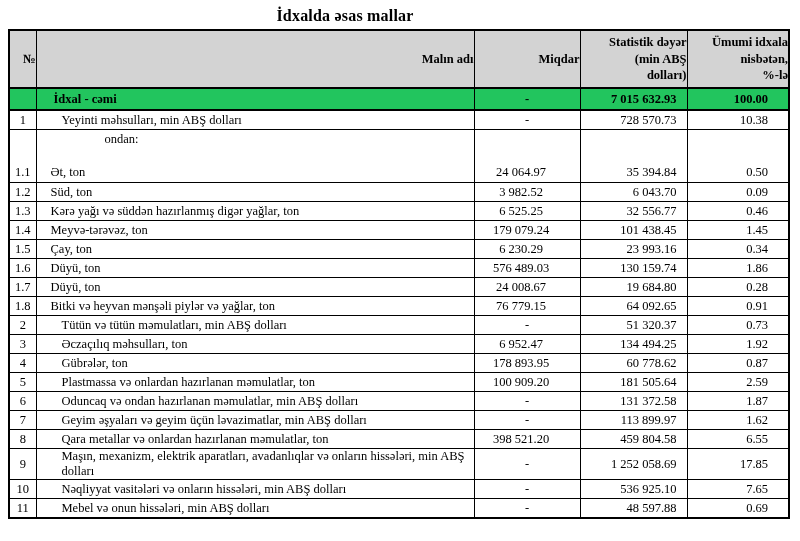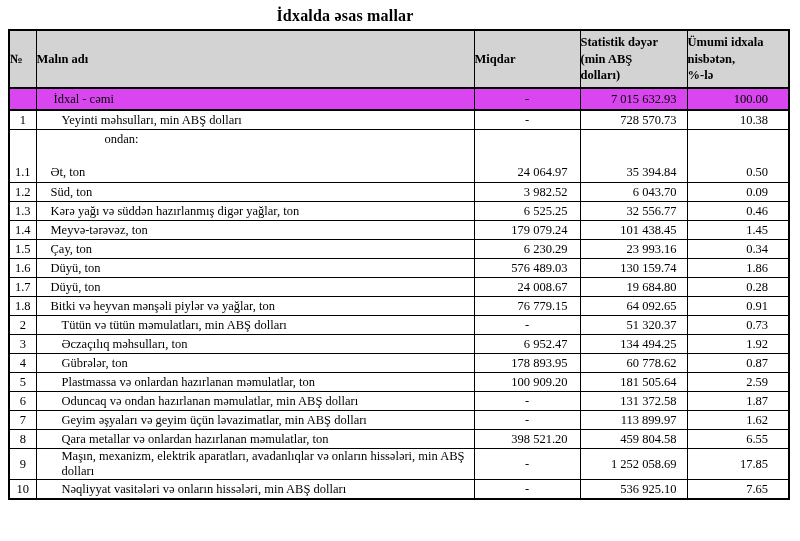--- a/index.html
+++ b/index.html
@@ -39,42 +39,42 @@
 
   th, td {
     border: 1px solid #000000;
     font-size: 12.5px;
     padding: 0;
     overflow: hidden;
   }
   thead th {
     background: #d3d3d3;
     font-weight: bold;
-    text-align: left;
+    text-align: right;
     vertical-align: middle;
     height: 56px;
     white-space: pre-line;
     line-height: 1.35;
     border-bottom: 2px solid #000000;
   }
   tbody td { height: 18px; vertical-align: middle; }
 
   tr.total td {
-    background: #d946ef;
-    font-weight: normal;
+    background: #22c55e;
+    font-weight: bold;
     height: 20px;
     border-top: 2px solid #000000;
     border-bottom: 2px solid #000000;
   }
   tr.total td.cell-name { padding-left: 17px; }
 
   td.cell-no   { text-align: center; }
   td.cell-name { text-align: left; padding-left: 25px; padding-right: 4px; }
   td.cell-qty, td.cell-val, td.cell-share { text-align: right; }
-  td.cell-qty   { padding-right: 12px; }
+  td.cell-qty   { padding-right: 12px; text-align: center; }
   td.cell-val   { padding-right: 10px; }
   td.cell-share { padding-right: 20px; }
   td.dash { text-align: center; padding-right: 0; font-weight: inherit; }
 
   tr.sub td.cell-name { padding-left: 14px; }
 
   tr.has-group td { vertical-align: bottom; height: 37px; }
   tr.has-group td.cell-no,
   tr.has-group td.cell-qty,
   tr.has-group td.cell-val,
@@ -278,15 +278,24 @@
   </tr>
         <tr class="main">
     <td class="cell-no">10</td>
     <td class="cell-name">
             <div>Nəqliyyat vasitələri və onların hissələri, min ABŞ dolları</div>
           </td>
     <td class="cell-qty dash">-</td>
     <td class="cell-val">536 925.10</td>
     <td class="cell-share">7.65</td>
   </tr>
+        <tr class="main">
+    <td class="cell-no">11</td>
+    <td class="cell-name">
+            <div>Mebel və onun hissələri, min ABŞ dolları</div>
+          </td>
+    <td class="cell-qty dash">-</td>
+    <td class="cell-val">48 597.88</td>
+    <td class="cell-share">0.69</td>
+  </tr>
       </tbody>
   </table>
 </div>
 
 </body></html>

